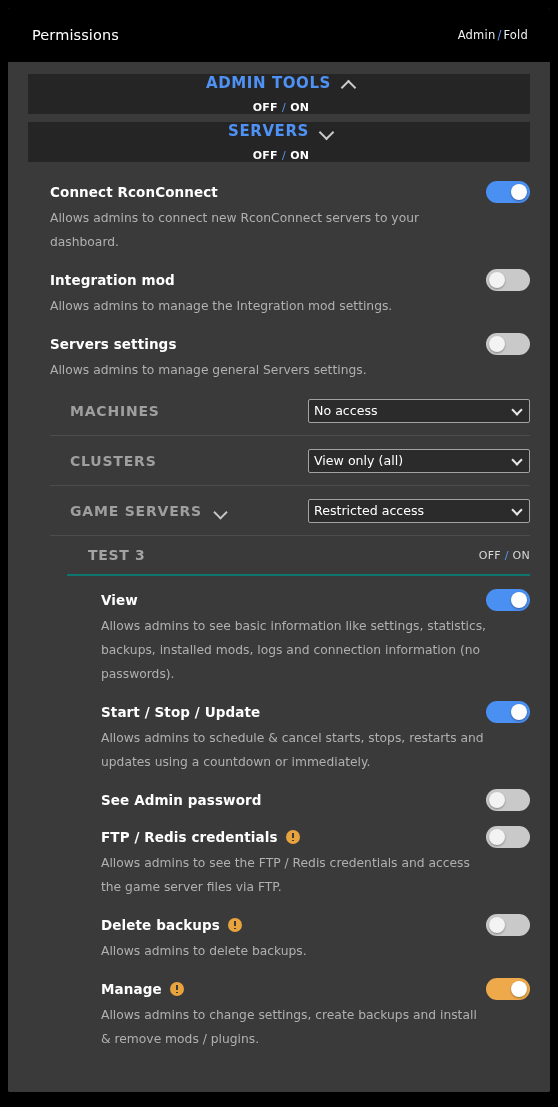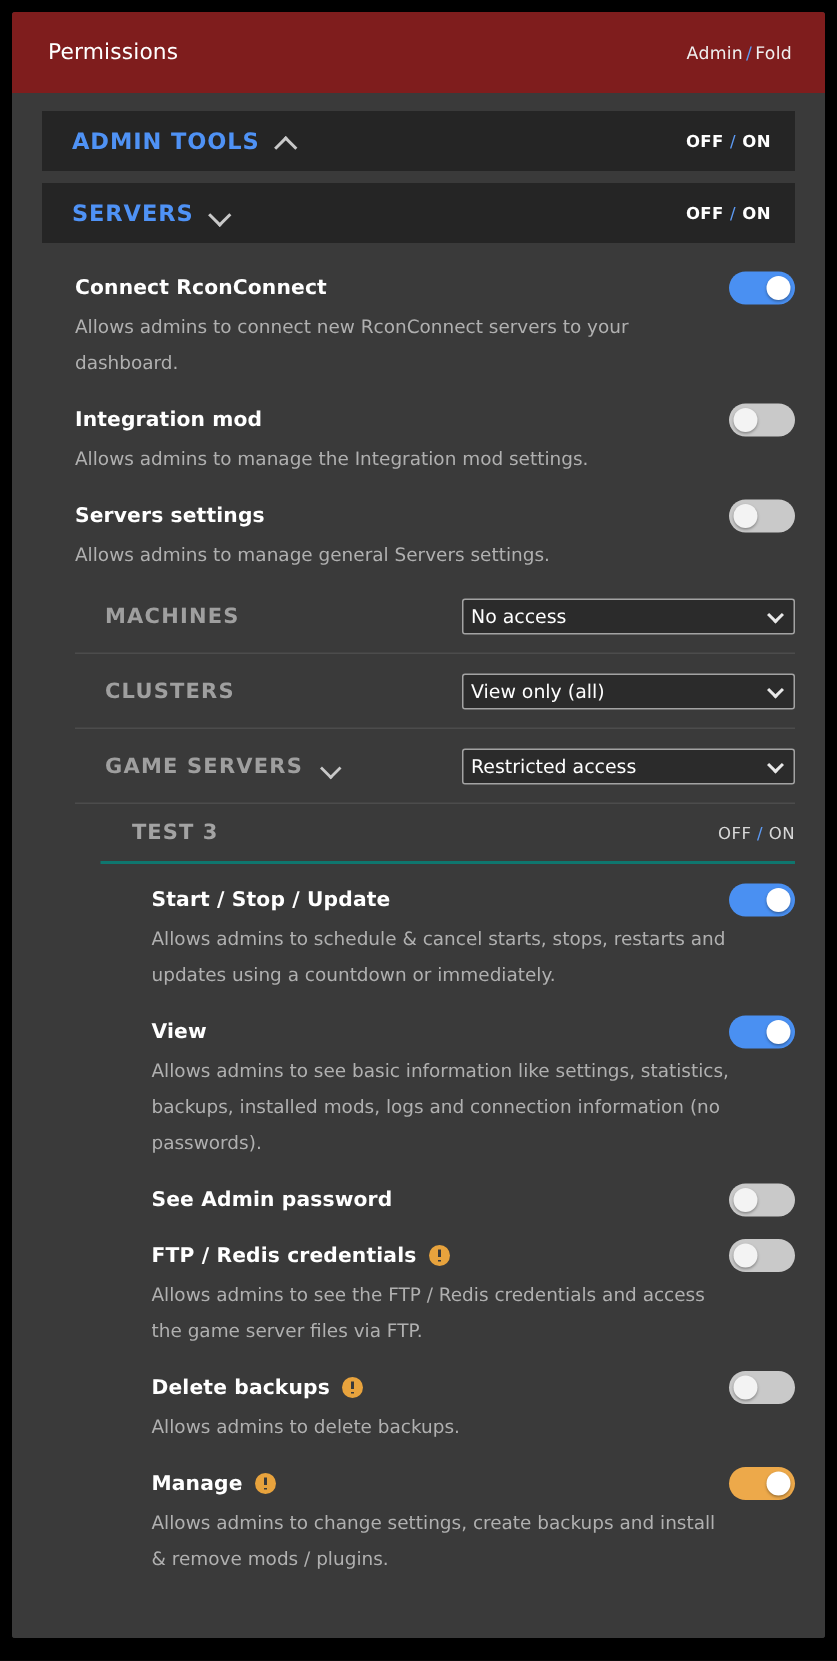--- a/index.html
+++ b/index.html
@@ -26,21 +26,21 @@
     width: 542px;
     height: 1084px;
     background: #3a3a3a;
     overflow: hidden;
     border-radius: 2px;
   }
 
   
   .panel-header {
     height: 54px;
-    background: #7f1d1d;
+    background: #000000;
     display: flex;
     align-items: center;
     justify-content: space-between;
     padding: 0 22px 0 24px;
   }
   .panel-title {
     color: #ffffff;
     font-size: 14.5px;
     letter-spacing: .1px;
   }
@@ -64,20 +64,21 @@
   
   .group-bar {
     height: 40px;
     background: #252525;
     display: flex;
     align-items: center;
     justify-content: space-between;
     padding: 0 16px 0 20px;
     margin-bottom: 8px;
     cursor: pointer;
+    flex-direction: column;
   }
   .group-bar-left { display: flex; align-items: center; gap: 11px; }
   .group-bar-label {
     color: #4f92f5;
     font-size: 15px;
     font-weight: bold;
     letter-spacing: .6px;
   }
   .onoff {
     font-size: 11px;
@@ -342,39 +343,39 @@
           <div class="subgroup-head">
             <div class="subgroup-title">TEST 3</div>
             <div class="onoff muted"><span>OFF</span> <span class="sep">/</span> <span>ON</span></div>
           </div>
 
           <div class="subgroup-items">
 
             <div class="perm">
               <div class="perm-head">
                 <div class="perm-name">
+                    <span>View</span>
+                  </div>
+                <div class="toggle on">
+                    <span class="knob"></span>
+                  </div>
+              </div>
+              <div class="perm-desc">Allows admins to see basic information like settings, statistics, backups, installed mods, logs and connection information (no passwords).</div>
+            </div>
+
+            <div class="perm">
+              <div class="perm-head">
+                <div class="perm-name">
                     <span>Start / Stop / Update</span>
                   </div>
                 <div class="toggle on">
                     <span class="knob"></span>
                   </div>
               </div>
               <div class="perm-desc">Allows admins to schedule &amp; cancel starts, stops, restarts and updates using a countdown or immediately.</div>
-            </div>
-
-            <div class="perm">
-              <div class="perm-head">
-                <div class="perm-name">
-                    <span>View</span>
-                  </div>
-                <div class="toggle on">
-                    <span class="knob"></span>
-                  </div>
-              </div>
-              <div class="perm-desc">Allows admins to see basic information like settings, statistics, backups, installed mods, logs and connection information (no passwords).</div>
             </div>
 
             <div class="perm">
               <div class="perm-head">
                 <div class="perm-name">
                     <span>See Admin password</span>
                   </div>
                 <div class="toggle">
                     <span class="knob"></span>
                   </div>

